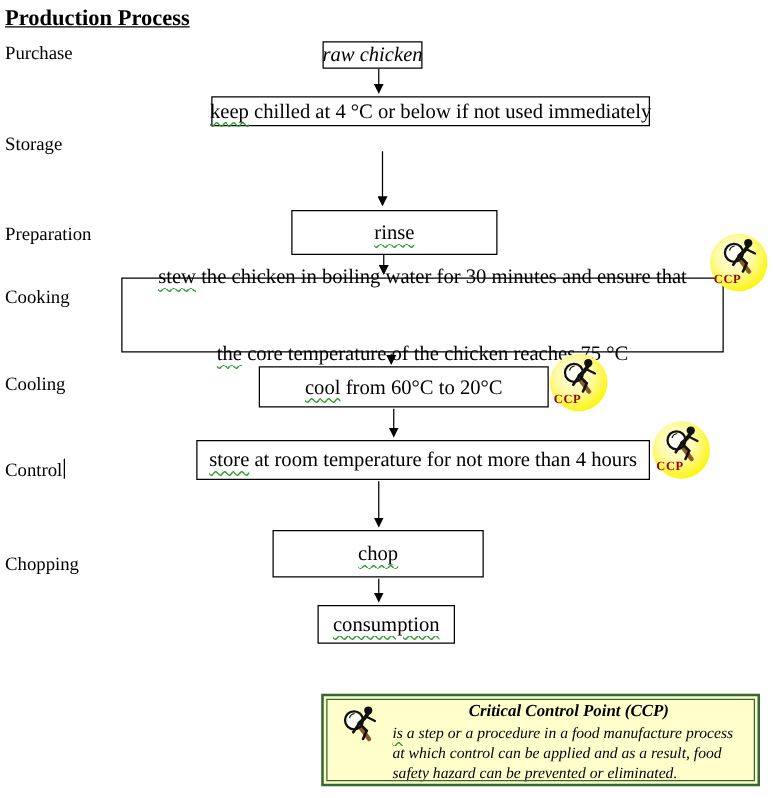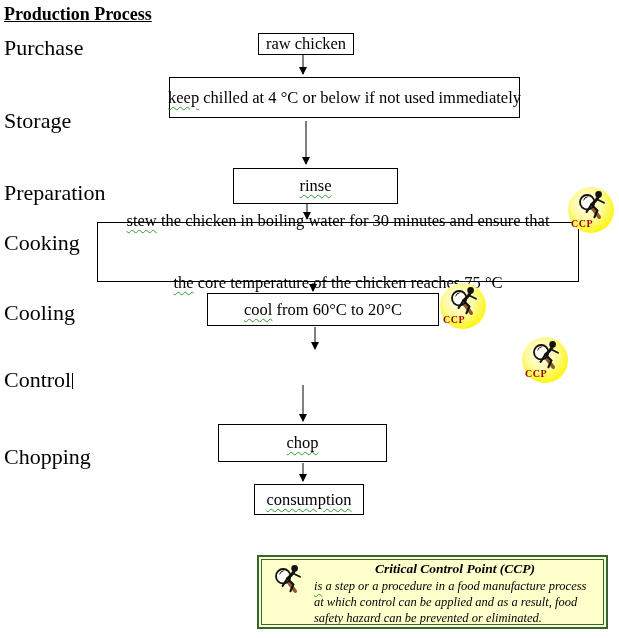--- a/index.html
+++ b/index.html
@@ -6,21 +6,21 @@
   #canvas {
     position:relative; width:619px; height:638px; background:#ffffff;
     font-family:"Liberation Serif", serif; color:#000;
     overflow:hidden;
   }
   #title {
     position:absolute; left:4px; top:4px;
     font-size:18px; font-weight:bold; text-decoration:underline;
   }
   .stage {
-    position:absolute; left:4px; font-size:22px; white-space:nowrap;
+    position:absolute; left:4px; font-size:15px; white-space:nowrap;
   }
   .cursor {
     display:inline-block; width:1px; height:16px; background:#000;
     vertical-align:-2px; margin-left:1px;
   }
   .box {
     position:absolute; box-sizing:border-box; border:1px solid #000; background:#fff;
     display:flex; flex-direction:column; justify-content:center; align-items:center;
     font-size:16.5px;
   }
@@ -77,41 +77,44 @@
   <div id="title">Production Process</div>
 
   <div class="stage" style="top:35px">Purchase</div>
   <div class="stage" style="top:108px">Storage</div>
   <div class="stage" style="top:180px">Preparation</div>
   <div class="stage" style="top:230px">Cooking</div>
   <div class="stage" style="top:300px">Cooling</div>
   <div class="stage" style="top:367px"><span>Control</span><span class="cursor"></span></div>
   <div class="stage" style="top:444px">Chopping</div>
 
-  <div class="box" style="left:258px; top:33px; width:96px; height:22px;">
+  <div class="box" style="left:258px; top:33px; width:80px; height:22px;font-style:italic;">
     <div class="box-line"><span class="wavy"></span><span>raw chicken</span></div>
   </div>
 
-  <div class="box" style="left:169px; top:77px; width:351px; height:41px;">
+  <div class="box" style="left:169px; top:77px; width:351px; height:24px;">
     <div class="box-line"><span class="wavy">keep</span><span> chilled at 4 °C or below if not used immediately</span></div>
   </div>
 
   <div class="box" style="left:233px; top:168px; width:165px; height:36px;">
     <div class="box-line"><span class="wavy">rinse</span><span></span></div>
   </div>
 
   <div class="box" style="left:97px; top:222px; width:482px; height:60px;gap:36px;">
     <div class="box-line"><span class="wavy">stew</span><span> the chicken in boiling water for 30 minutes and ensure that</span></div>
     <div class="box-line"><span class="wavy">the</span><span> core temperature of the chicken reaches 75 °C</span></div>
   </div>
 
   <div class="box" style="left:207px; top:293px; width:232px; height:33px;">
     <div class="box-line"><span class="wavy">cool</span><span> from 60°C to 20°C</span></div>
   </div>
 
+  <div class="box" style="left:157px; top:352px; width:363px; height:32px;">
+    <div class="box-line"><span class="wavy">store</span><span> at room temperature for not more than 4 hours</span></div>
+  </div>
 
   <div class="box" style="left:254px; top:484px; width:110px; height:31px;">
     <div class="box-line"><span class="wavy">consumption</span><span></span></div>
   </div>
 
   <div class="box" style="left:218px; top:424px; width:169px; height:38px;">
     <div class="box-line"><span class="wavy">chop</span><span></span></div>
   </div>
 
   <svg id="arrows" width="619" height="638">

